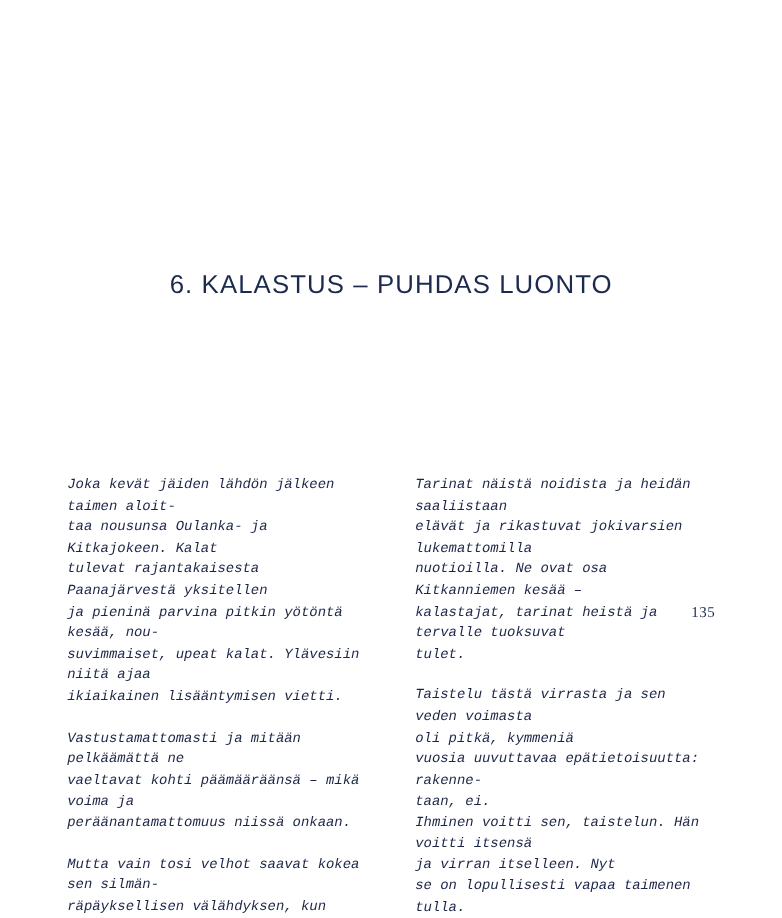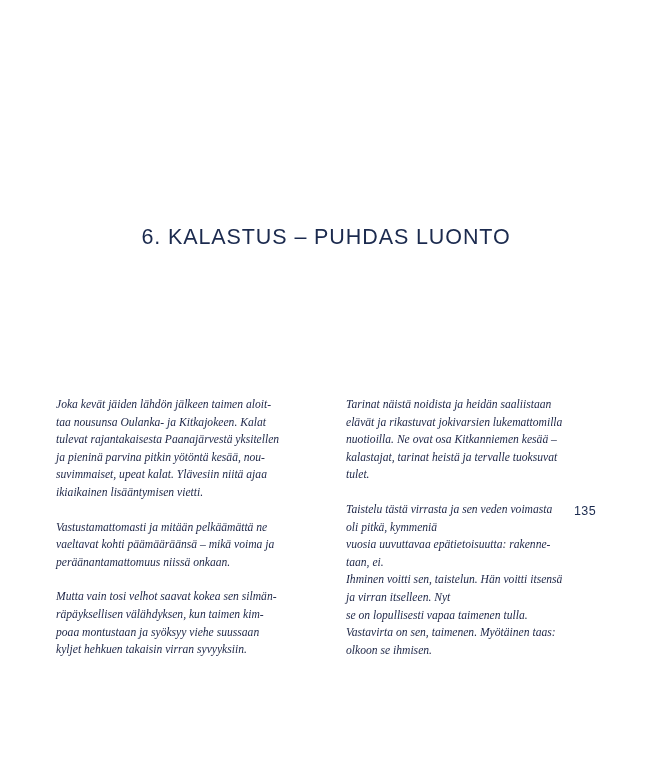--- a/index.html
+++ b/index.html
@@ -45,36 +45,36 @@
     flex-direction: row;
     gap: 0px;
   }
   .col {
     width: 250px;
   }
   .col.left {
     margin-right: 40px;
   }
   .para {
-    font-family: Liberation Serif, serif;
+    font-family: Liberation Mono, monospace;
     font-style: italic;
     font-size: 11.6px;
     line-height: 1.52;
     color: #1c2546;
     margin: 0 0 17px 0;
     white-space: pre-line;
   }
   .para:last-child {
     margin-bottom: 0;
   }
   .page-number {
     position: absolute;
     right: 56px;
     bottom: 36px;
-    font-family: Liberation Sans, sans-serif;
+    font-family: Liberation Serif, serif;
     font-size: 12.5px;
     color: #1b2a4e;
     letter-spacing: 0.4px;
   }
 </style>
 </head>
 <body>
 
 <div class="page">
 

